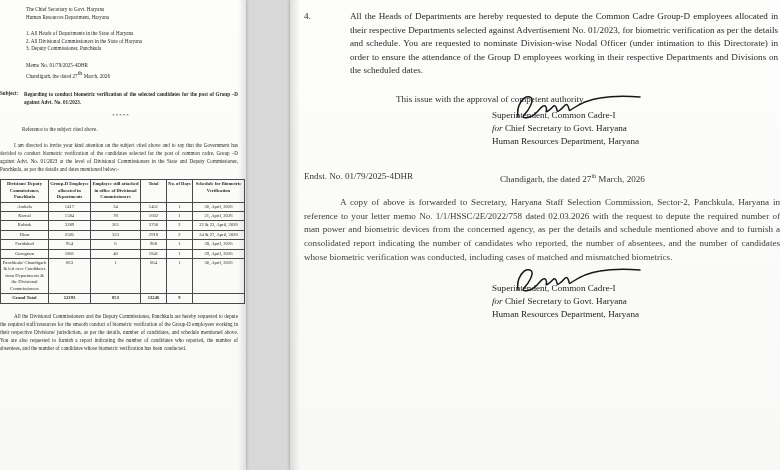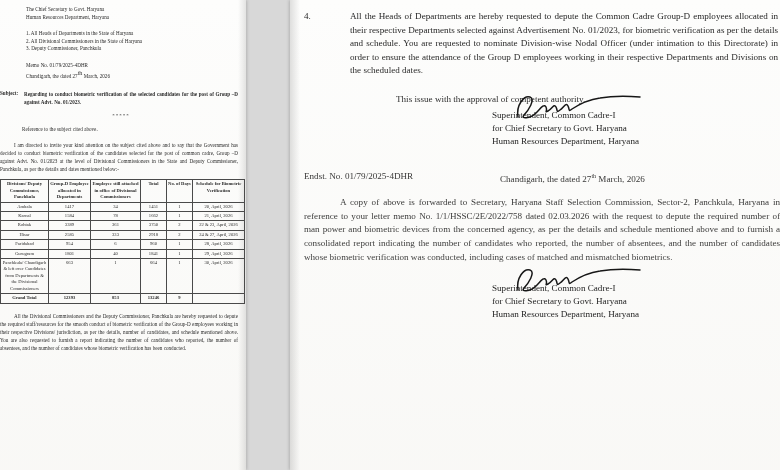--- a/index.html
+++ b/index.html
@@ -74,21 +74,21 @@
   
   .r-txt{font-size:9.1px;line-height:13.6px;color:#242424;}
   .r-para{display:flex;text-align:justify;}
   .r-num{flex:0 0 46px;font-size:9.1px;}
   .r-body{flex:1;text-align:justify;padding-right:2px;}
   .r-body p{margin:0;}
   .indent{display:inline-block;width:36px;}
   .approval{margin-top:15px;margin-left:92px;font-size:9.1px;}
   .sign-block{margin-top:2px;text-align:left;padding-left:188px;font-size:9.1px;line-height:13px;position:relative;}
   .sign-block .sl{display:block;white-space:nowrap;}
-  .sign-block .it{}
+  .sign-block .it{font-style:italic;}
   .sig{position:absolute;top:-18px;left:196px;width:150px;height:30px;pointer-events:none;}
   .endst{margin-top:22px;display:flex;font-size:9.1px;}
   .endst .e1{flex:0 0 196px;}
   .sup{font-size:6px;vertical-align:super;}
   .r-para2{margin-top:10px;}
   .sign-block2{margin-top:18px;}
 
   
   .scan-tint{position:absolute;inset:0;pointer-events:none;
     background:linear-gradient(180deg,rgba(250,250,248,0) 0%,rgba(236,234,228,.25) 100%);}

